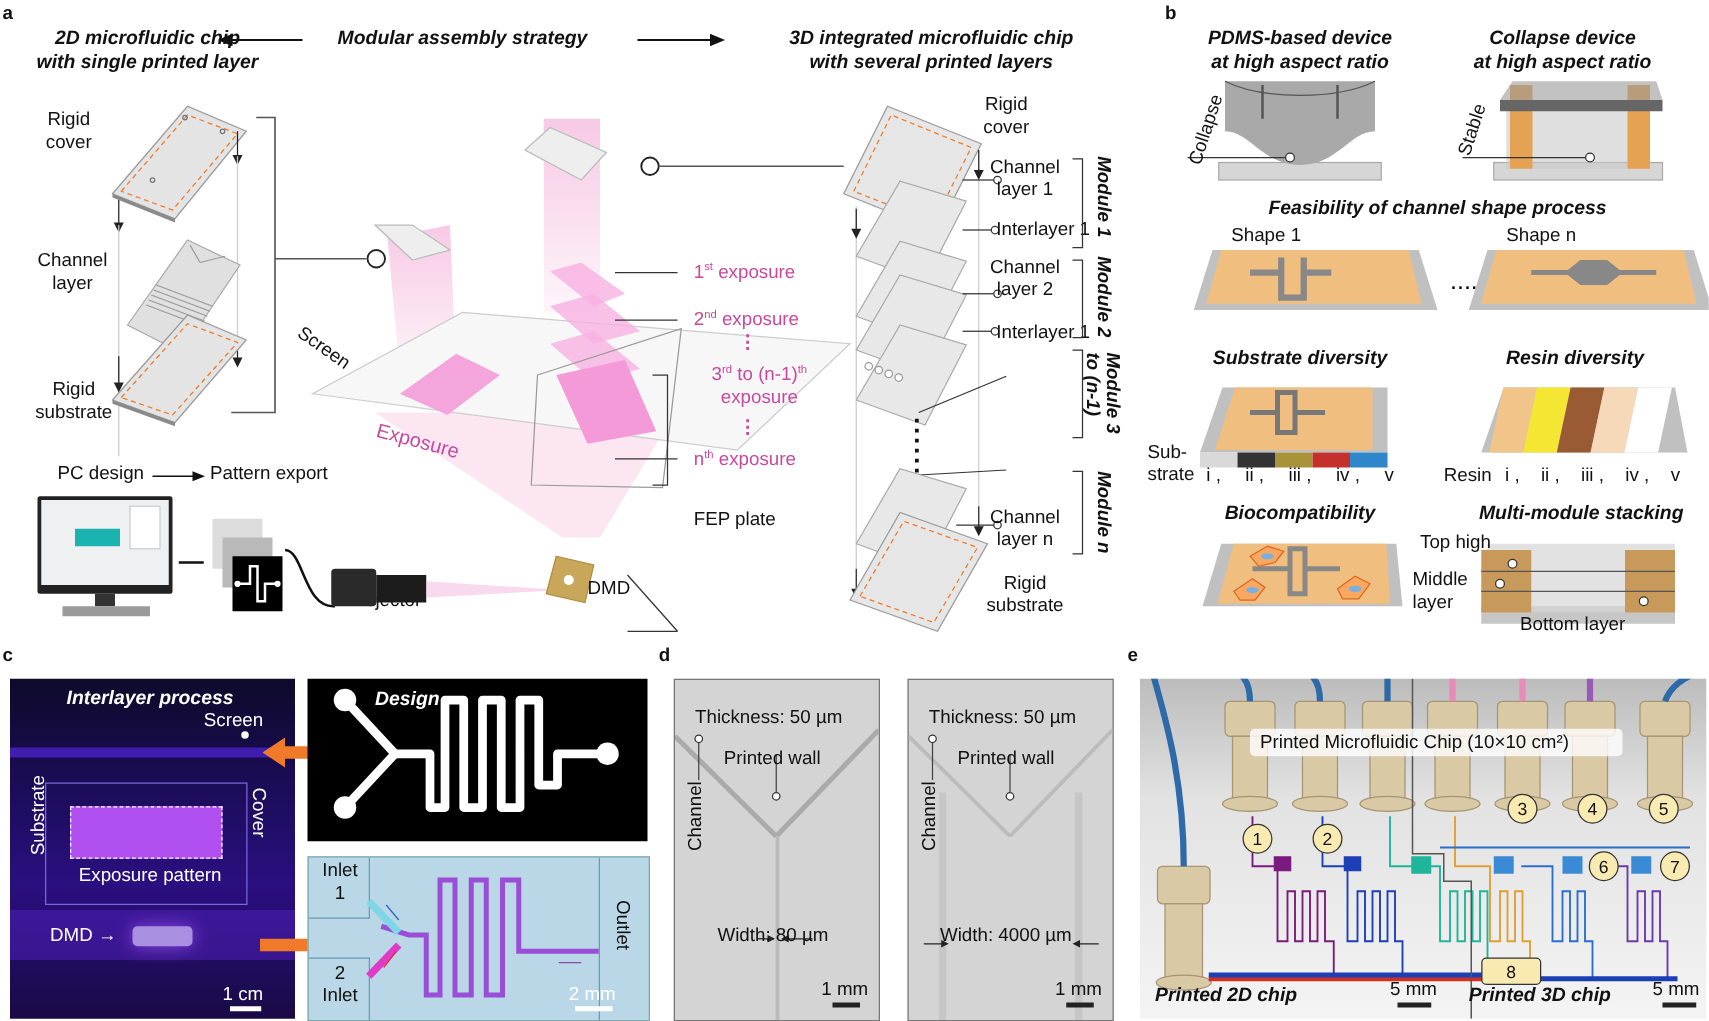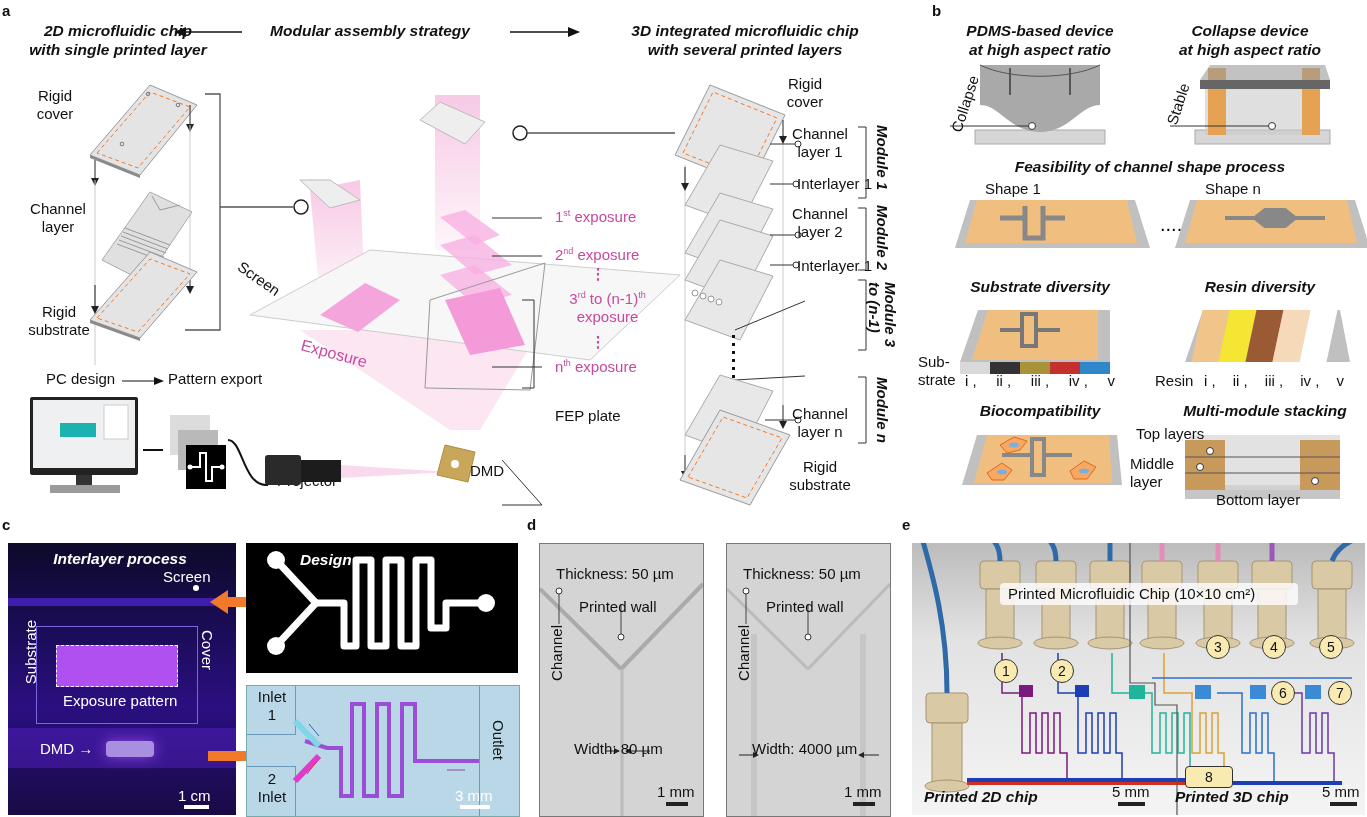--- a/index.html
+++ b/index.html
@@ -356,21 +356,21 @@
   <rect x="0" y="60" width="155" height="14" fill="#c6c6c6"></rect>
   <rect x="5" y="10" width="150" height="55" fill="#d6d6d6" opacity="0.7"></rect>
   <rect x="0" y="15" width="40" height="50" fill="#c79a5c"></rect>
   <rect x="115" y="15" width="40" height="50" fill="#c79a5c"></rect>
   <line x1="0" y1="32" x2="155" y2="32" stroke="#555"></line>
     <line x1="0" y1="48" x2="155" y2="48" stroke="#555"></line>
   <circle cx="25" cy="26" r="3.5" fill="#fff" stroke="#333"></circle>
   <circle cx="15" cy="42" r="3.5" fill="#fff" stroke="#333"></circle>
   <circle cx="130" cy="56" r="3.5" fill="#fff" stroke="#333"></circle>
 </svg>
-<div class="lbl" style="left:1136px;top:425px;text-align:left">Top layers</div>
+<div class="lbl" style="left:1136px;top:425px;text-align:left">Top high</div>
 <div class="lbl" style="left:1130px;top:455px;text-align:left;white-space:pre-line">Middle
 layer</div>
 <div class="lbl" style="left:1216px;top:491px;text-align:left">Bottom layer</div>
 
 <div class="plabel" style="left:2px;top:516px">c</div>
 <div class="photo" style="left:8px;top:543px;width:228px;height:272px;background:linear-gradient(#0e0a2a 0%,#1a0c55 30%,#2a0f80 60%,#190a45 100%)">
   <div class="abs" style="left:0;top:55px;width:228px;height:8px;background:#4a22c9;opacity:0.8"></div>
   <div class="abs" style="left:28px;top:83px;width:160px;height:96px;border:1px solid #7a66e0"></div>
   <div class="abs" style="left:48px;top:102px;width:120px;height:40px;background:#b050f0;border:1px dashed #fff"></div>
   <div class="abs" style="left:98px;top:198px;width:48px;height:16px;background:#fff;border-radius:4px;box-shadow:0 0 14px #c56cff"></div>
@@ -418,21 +418,21 @@
     <line x1="62" y1="38" x2="72" y2="50" stroke="#2b67c7"></line>
       <line x1="60" y1="88" x2="70" y2="75" stroke="#e03040"></line>
     <line x1="200" y1="84" x2="218" y2="84" stroke="#8a4aa6"></line>
   </svg>
 </div>
 <div class="lbl" style="left:250px;top:688px;width:44px;white-space:pre-line">Inlet
 1</div>
 <div class="lbl" style="left:250px;top:770px;width:44px;white-space:pre-line">2
 Inlet</div>
 <div class="lbl vert" style="left:489px;top:720px">Outlet</div>
-<div class="lbl wtxt" style="left:455px;top:787px">3 mm</div>
+<div class="lbl wtxt" style="left:455px;top:787px">2 mm</div>
 <div class="abs" style="left:460px;top:805px;width:30px;height:4px;background:#fff"></div>
 
 <div class="plabel" style="left:527px;top:516px">d</div>
 <div class="photo" style="left:539px;top:543px;width:163px;height:272px;background:#d4d4d4;border:1px solid #777">
   <svg width="163" height="272" style="left:0;top:0">
     <line x1="0" y1="45" x2="81" y2="125" stroke="#aaa" stroke-width="4"></line>
       <line x1="163" y1="40" x2="81" y2="125" stroke="#aaa" stroke-width="4"></line>
     <line x1="82" y1="125" x2="82" y2="272" stroke="#bbb" stroke-width="3"></line>
     <line x1="81" y1="60" x2="81" y2="90" stroke="#444"></line>
       <circle cx="81" cy="93" r="3" fill="#fff" stroke="#333"></circle>

